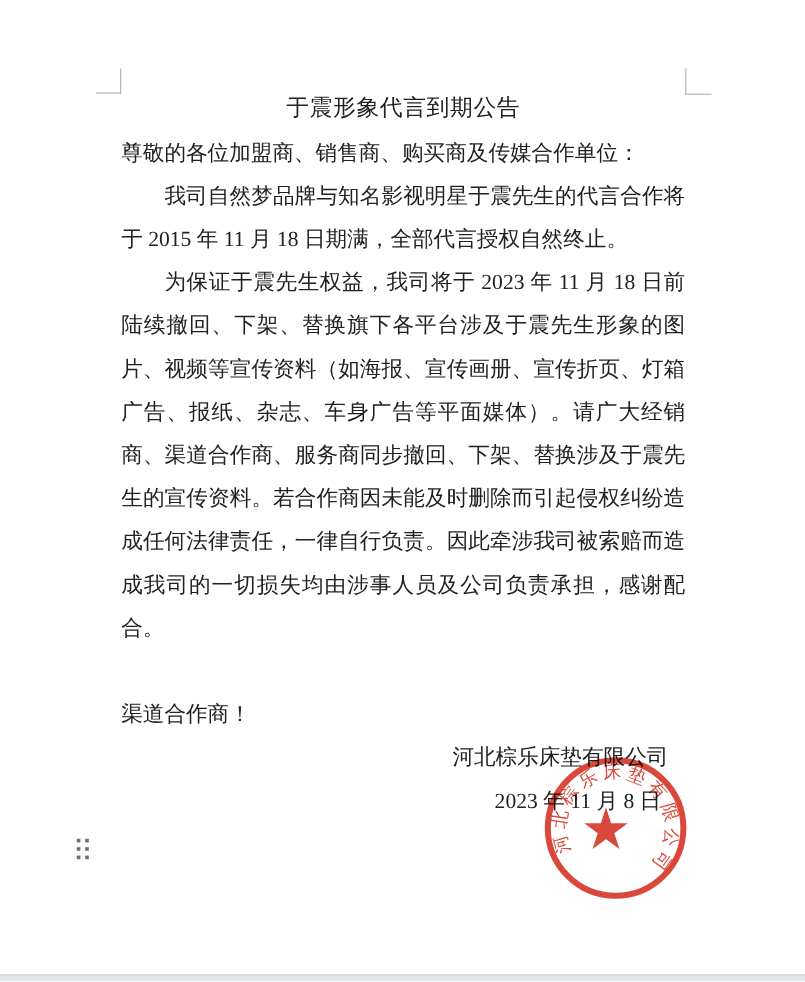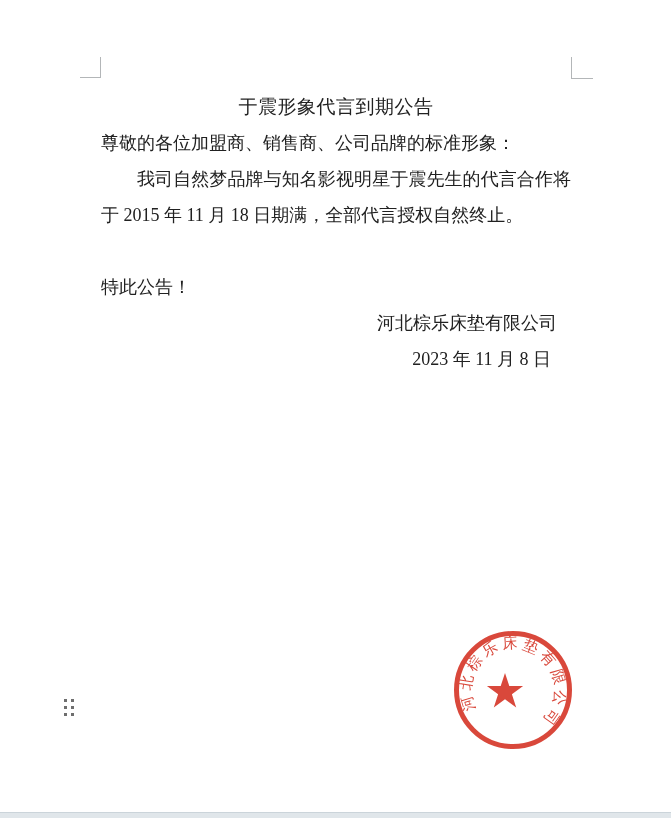--- a/index.html
+++ b/index.html
@@ -13,21 +13,21 @@
   .crop{position:absolute;}
   .crop .v,.crop .h{position:absolute;background:#b3b6b8;}
   .crop-left{left:80px;top:57px;width:21px;height:21px;}
   .crop-left .v{right:0;top:0;width:1px;height:21px;}
   .crop-left .h{left:0;bottom:0;width:21px;height:1px;}
   .crop-right{left:571px;top:57px;width:22px;height:22px;}
   .crop-right .v{left:0;top:0;width:1px;height:22px;}
   .crop-right .h{left:0;bottom:0;width:22px;height:1px;}
   
   .doc{
-    position:absolute;left:101px;top:89px;width:470px;
+    position:absolute;left:101px;top:73px;width:470px;
     color:#212121;font-size:18px;line-height:36px;
   }
   .doc-title{text-align:center;font-size:19px;letter-spacing:.5px;}
   .salutation{text-align:justify;}
   .para{text-align:justify;text-indent:2em;}
   .spacer{height:36px;}
   .closing{text-align:left;}
   .sign{text-align:right;padding-right:14px;}
   .date-line{text-align:right;padding-right:20px;}
   
@@ -57,24 +57,25 @@
     <span class="v"></span>
       <span class="h"></span>
   </div>
   <div class="crop crop-right">
     <span class="v"></span>
       <span class="h"></span>
   </div>
 
   <div class="doc">
     <div class="doc-title">于震形象代言到期公告</div>
-    <div class="salutation">尊敬的各位加盟商、销售商、公司品牌的标准形象：</div>
+    <div class="salutation">尊敬的各位加盟商、销售商、购买商及传媒合作单位：</div>
     <div class="para">我司自然梦品牌与知名影视明星于震先生的代言合作将于 2015 年 11 月 18 日期满，全部代言授权自然终止。</div>
+    <div class="para">为保证于震先生权益，我司将于 2023 年 11 月 18 日前陆续撤回、下架、替换旗下各平台涉及于震先生形象的图片、视频等宣传资料（如海报、宣传画册、宣传折页、灯箱广告、报纸、杂志、车身广告等平面媒体）。请广大经销商、渠道合作商、服务商同步撤回、下架、替换涉及于震先生的宣传资料。若合作商因未能及时删除而引起侵权纠纷造成任何法律责任，一律自行负责。因此牵涉我司被索赔而造成我司的一切损失均由涉事人员及公司负责承担，感谢配合。</div>
     <div class="spacer"></div>
-    <div class="closing">特此公告！</div>
+    <div class="closing">渠道合作商！</div>
     <div class="sign">河北棕乐床垫有限公司</div>
     <div class="date-line">2023 年 11 月 8 日</div>
   </div>
 
   <svg class="seal" viewBox="0 0 126 126" aria-hidden="true">
     <circle id="seal-ring" cx="63" cy="63" r="56.5" fill="none" stroke="#d63a2c" stroke-width="5"></circle>
     <path id="sealArc" d="M 25.6 82.1 A 42 42 0 1 1 91.1 94.2" fill="none"></path>
     <text id="seal-text" font-size="15" fill="#d63a2c" lengthAdjust="spacingAndGlyphs">
       <textPath href="#sealArc" startOffset="0" textLength="185">河北棕乐床垫有限公司</textPath>
     </text>

